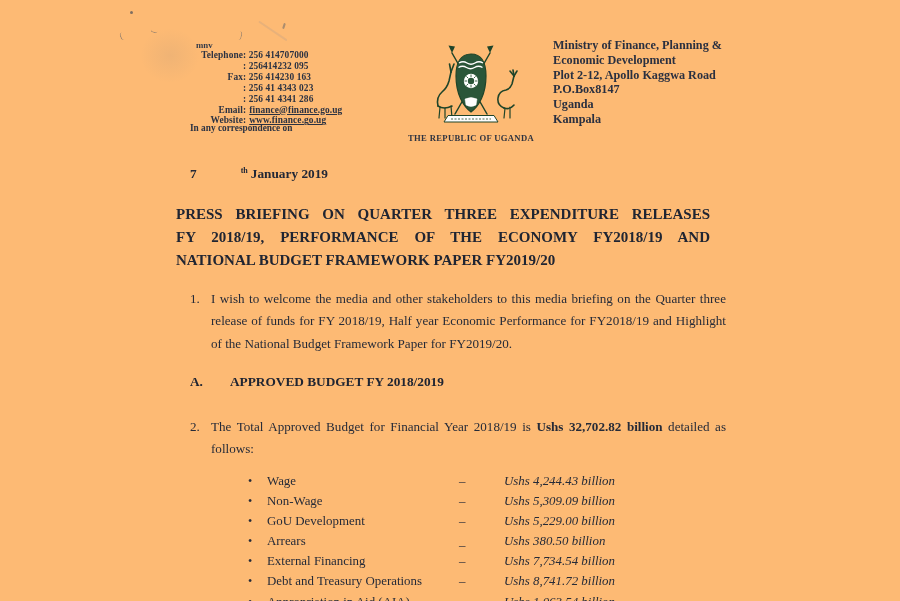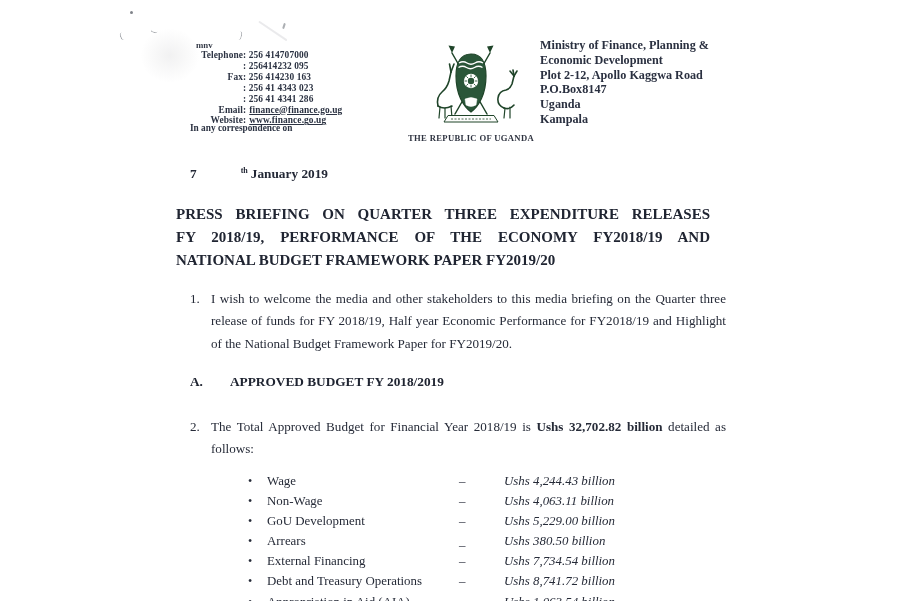--- a/index.html
+++ b/index.html
@@ -1,17 +1,17 @@
 <!DOCTYPE html>
 <html><head>
 <meta charset="utf-8">
 <style>
   html,body{margin:0;padding:0;background:#e8e8e8;}
   .page{
-    position:relative;width:900px;height:601px;background:#ffffff;overflow:hidden;
+    position:relative;width:900px;height:601px;background:#fdba74;overflow:hidden;
     font-family:"Liberation Serif","DejaVu Serif",serif;color:#262b38;
   }
   
   .smudge{position:absolute;left:140px;top:28px;width:60px;height:55px;border-radius:50%;
     background:radial-gradient(ellipse at center,rgba(120,120,125,.10),rgba(120,120,125,0) 70%);}
   .scr{position:absolute;}
   .scr-dot{width:3px;height:3px;border-radius:50%;background:#4a4f59;opacity:.7;}
   .scr-curve1{width:5px;height:8px;border-left:1.2px solid #5a5f68;border-radius:60%;transform:rotate(-18deg);opacity:.55;}
   .scr-tick{width:7px;height:5px;border-bottom:1.2px solid #5a5f68;border-radius:40%;transform:rotate(16deg);opacity:.5;}
   .scr-curve2{width:5px;height:9px;border-right:1.2px solid #5a5f68;border-radius:60%;transform:rotate(12deg);opacity:.5;}
@@ -26,21 +26,21 @@
   .ccolon{flex:none;margin-right:3px;}
   .u{text-decoration:underline;}
   .corr{position:absolute;left:190px;top:122px;font-size:9.3px;line-height:12px;font-weight:600;color:#2b3242;}
   .refline{display:flex;align-items:baseline;}
   .ref{font-size:12.8px;margin-left:4px;letter-spacing:.2px;}
   
   .emblem{position:absolute;left:408px;top:44px;width:126px;text-align:center;}
   .emblem svg{display:block;margin:0 auto;}
   .emblem-caption{font-size:8.6px;font-weight:700;letter-spacing:.35px;color:#2e3340;margin-top:10px;white-space:nowrap;}
   
-  .address{position:absolute;left:540px;top:38px;font-size:12.2px;line-height:14.8px;font-weight:600;color:#2a3040;}
+  .address{position:absolute;left:553px;top:38px;font-size:12.2px;line-height:14.8px;font-weight:600;color:#2a3040;}
   
   .dateline{position:absolute;left:190px;top:166px;font-size:13.3px;font-weight:700;color:#232836;}
   .dateline sup{font-size:8px;vertical-align:super;padding-left:44px;}
   .dateline .rest{margin-left:3px;}
   .title{position:absolute;left:176px;top:203px;width:534px;font-size:15px;font-weight:700;
     line-height:23px;color:#202532;}
   .title .jl{text-align:justify;text-align-last:justify;}
   .numpara{position:absolute;left:190px;width:536px;font-size:13.1px;line-height:22.3px;display:flex;color:#262b38;}
   .numpara .num{width:21px;flex:none;}
   .numpara .ptext{flex:1;text-align:justify;}
@@ -206,21 +206,21 @@
     <div class="brow">
       <span class="bullet"></span>
       <span class="blabel">Wage</span>
       <span class="bdash">–</span>
       <span class="bval">Ushs 4,244.43 billion</span>
     </div>
     <div class="brow">
       <span class="bullet"></span>
       <span class="blabel">Non-Wage</span>
       <span class="bdash">–</span>
-      <span class="bval">Ushs 4,063.11 billion</span>
+      <span class="bval">Ushs 5,309.09 billion</span>
     </div>
     <div class="brow">
       <span class="bullet"></span>
       <span class="blabel">GoU Development</span>
       <span class="bdash">–</span>
       <span class="bval">Ushs 5,229.00 billion</span>
     </div>
     <div class="brow dash-low">
       <span class="bullet"></span>
       <span class="blabel">Arrears</span>

